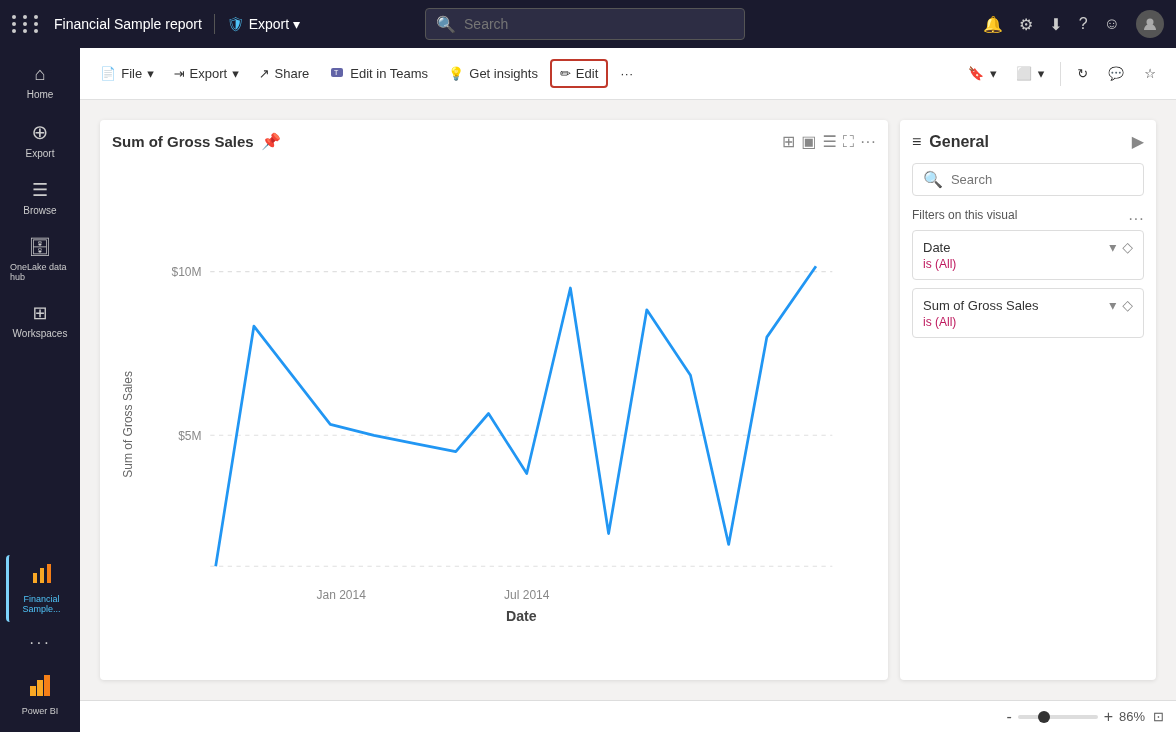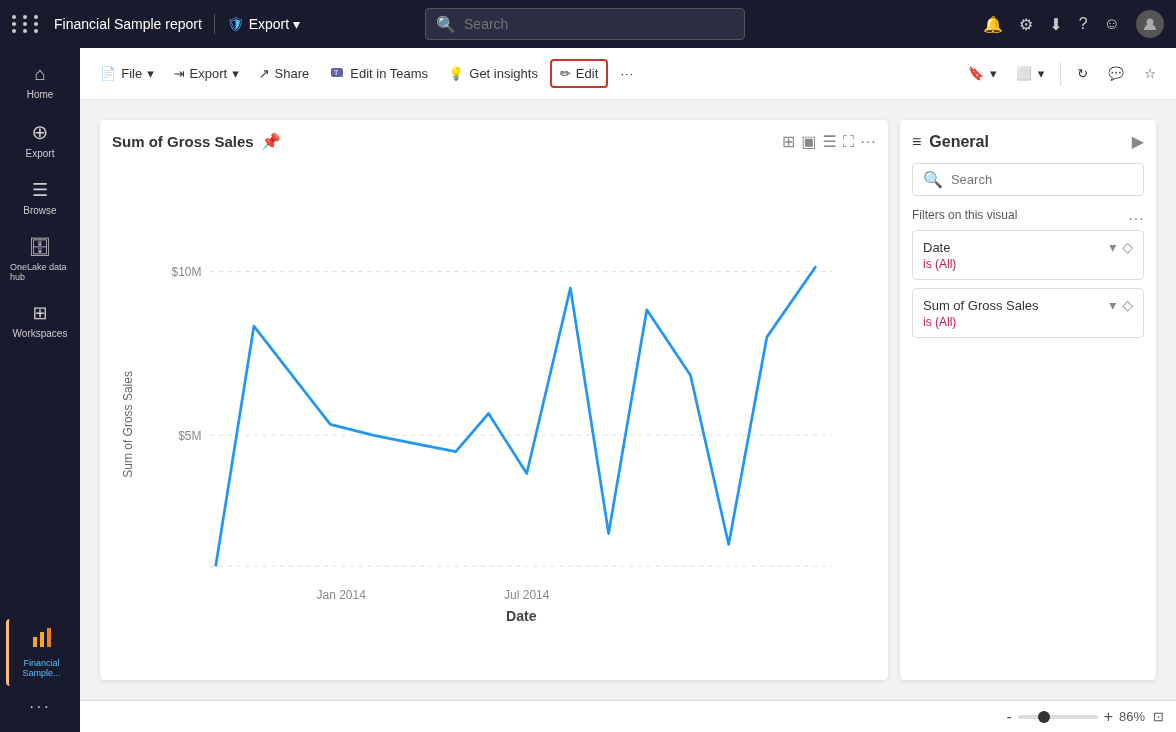--- a/index.html
+++ b/index.html
@@ -228,21 +228,21 @@
       width: 12px; height: 12px;
       border-radius: 50%;
       background: #333;
       cursor: pointer;
     }
     .fit-icon { cursor: pointer; }
 
     
     .sidebar-financial {
       color: #4fc3f7;
-      border-left: 3px solid #fdba74;
+      border-left: 3px solid #7dd3fc;
     }
   </style>
 </head>
 <body>
 
 <div class="topbar">
   <div class="topbar-dots">
     <span></span>
       <span></span>
       <span></span>
@@ -308,20 +308,30 @@
         <svg width="22" height="22" viewBox="0 0 22 22">
           <rect x="2" y="10" width="4" height="10" fill="#f9a825"></rect>
           <rect x="9" y="5" width="4" height="15" fill="#f9a825"></rect>
           <rect x="16" y="1" width="4" height="19" fill="#f57f17"></rect>
         </svg>
       </span>
       <span style="font-size:9px;color:#4fc3f7;text-align:center;">Financial Sample...</span>
     </div>
     <div class="sidebar-item">
       <span style="font-size:16px;letter-spacing:2px;">···</span>
+    </div>
+    <div class="sidebar-item">
+      <span>
+        <svg width="28" height="28" viewBox="0 0 28 28">
+          <rect x="4" y="14" width="6" height="10" fill="#f9a825"></rect>
+          <rect x="11" y="8" width="6" height="16" fill="#f9a825"></rect>
+          <rect x="18" y="3" width="6" height="21" fill="#f57f17"></rect>
+        </svg>
+      </span>
+      <span style="font-size:9px;color:#ccc;">Power BI</span>
     </div>
   </div>
 
   <div class="content-area">
 
     <div class="toolbar">
       <button class="toolbar-btn">
         <span>📄</span>
         <span>File</span>
         <span>▾</span>

